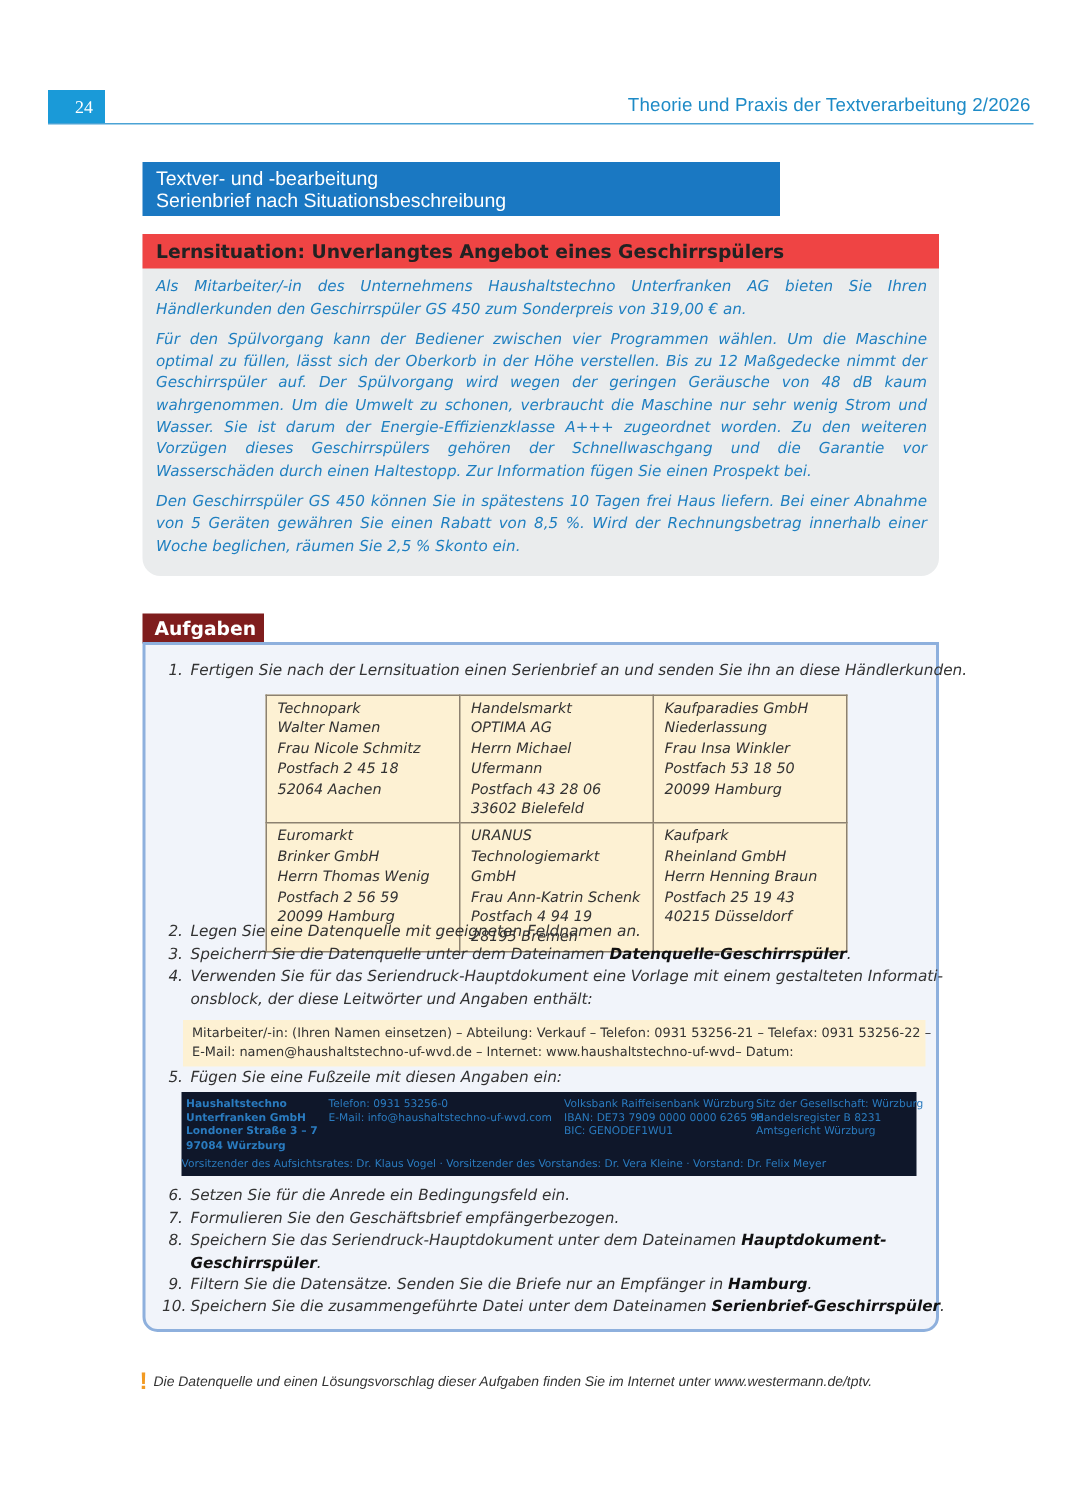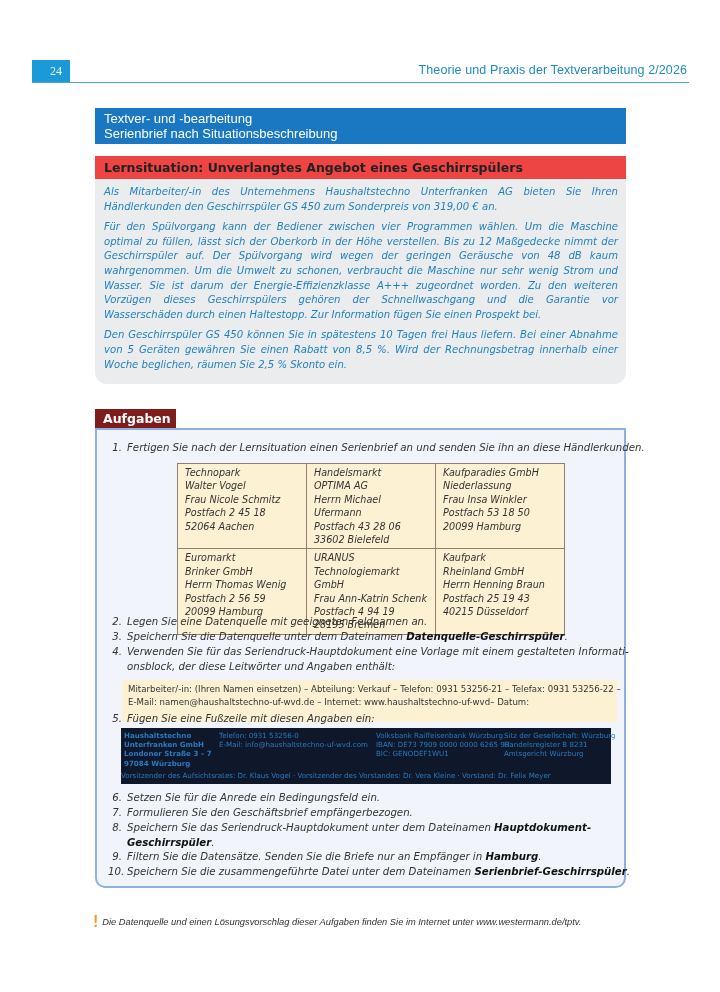--- a/index.html
+++ b/index.html
@@ -10,21 +10,21 @@
   .page-header { position: absolute; left: 32px; top: 60px; width: 657px; height: 22px; border-bottom: 1px solid #4ba3d5; }
   .page-num {
     position: absolute; left: 0; top: 0; width: 38px; height: 22px; background: #1a9ad8; color: #ffffff;
     font-family: Liberation Serif, serif; font-size: 12px; line-height: 22px; text-align: right; padding-right: 8px; box-sizing: border-box;
   }
   .running-title {
     position: absolute; right: 2px; top: 3px; color: #1d8ac6;
     font-family: "Liberation Sans", sans-serif; font-size: 12.5px; letter-spacing: 0.1px;
   }
   .chapter-banner {
-    position: absolute; left: 95px; top: 108px; width: 531px; height: 36px; background: #1a78c2; color: #fff;
+    position: absolute; left: 95px; top: 108px; width: 425px; height: 36px; background: #1a78c2; color: #fff;
     padding: 3px 0 0 9px; box-sizing: border-box; font-family: "Liberation Sans", sans-serif; font-size: 13px; line-height: 15px;
   }
   .situation-box {
     position: absolute; left: 95px; top: 156px; width: 531px; height: 228px; background: #eaeced;
     border-radius: 0 0 12px 12px;
   }
   .situation-title {
     height: 23px; background: #ef4444; color: #222;
     font-family: "DejaVu Sans", sans-serif; font-weight: bold; font-size: 12.5px; line-height: 23px; padding-left: 9px;
   }
@@ -49,21 +49,21 @@
   .task .txt { position: absolute; left: 19px; }
   .task b { font-weight: bold; color: #111; }
   .addr-table {
     position: absolute; left: 80px; top: 33px; border-collapse: collapse; background: #fdf1d3;
   }
   .addr-table td {
     border: 1px solid #8c8170; vertical-align: top; padding: 2px 6px 2px 7px; width: 115px;
     color: #333; font-style: italic; font-size: 9.6px; line-height: 13.4px; font-family: "DejaVu Sans", sans-serif;
   }
   .info-block {
-    position: absolute; left: 25px; top: 250px; width: 495px; height: 42px; background: #fdf1d3;
+    position: absolute; left: 25px; top: 250px; width: 495px; height: 31px; background: #fdf1d3;
     padding: 3px 6px; box-sizing: border-box; color: #333; font-size: 8.6px; line-height: 13px;
     font-family: "DejaVu Sans", sans-serif;
   }
   .footer-sample {
     position: absolute; left: 24px; top: 298px; width: 490px; height: 56px; background: #0f172a;
     font-family: "DejaVu Sans", sans-serif; font-size: 7.1px; line-height: 9.2px; color: #2a7bbf;
   }
   .fcol { position: absolute; top: 3px; }
   .fcol div { white-space: nowrap; }
   .fboard { position: absolute; left: 0; right: 0; top: 43px; white-space: nowrap; }
@@ -102,21 +102,21 @@
   <div class="task" style="left:11px; top:11px; width:510px;">
     <span class="num">1.</span>
     <span class="txt" style="white-space:nowrap;">Fertigen Sie nach der Lernsituation einen Serienbrief an und senden Sie ihn an diese Händlerkunden.</span>
   </div>
 
   <table class="addr-table">
     <tbody>
         <tr>
       <td>
         <div>Technopark</div>
-        <div>Walter Vogel</div>
+        <div>Walter Namen</div>
         <div>Frau Nicole Schmitz</div>
         <div>Postfach 2 45 18</div>
         <div>52064 Aachen</div>
       </td>
       <td>
         <div>Handelsmarkt</div>
         <div>OPTIMA AG</div>
         <div>Herrn Michael Ufermann</div>
         <div>Postfach 43 28 06</div>
         <div>33602 Bielefeld</div>

